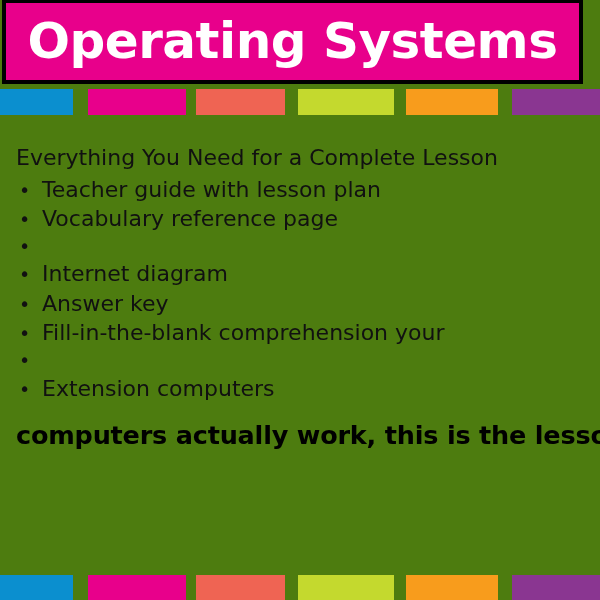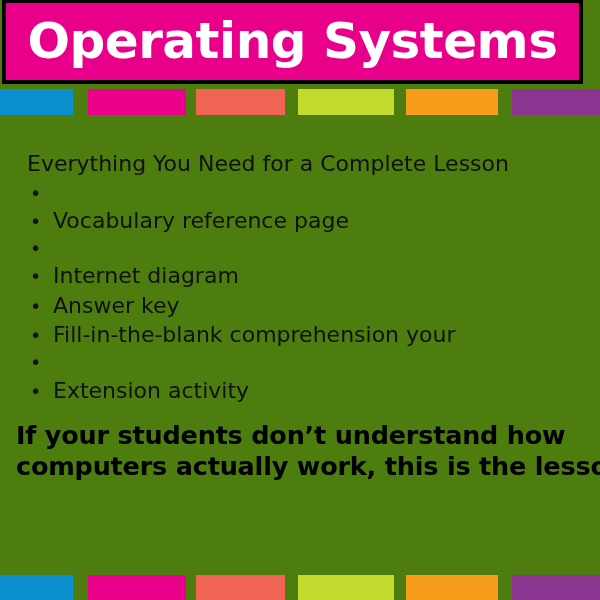--- a/index.html
+++ b/index.html
@@ -63,23 +63,22 @@
   .bar {
     position: absolute;
     top: 0;
     height: 100%;
   }
 
   
   .content {
     position: absolute;
     left: 16px;
-    top: 150px;
+    top: 144px;
     width: 570px;
-    margin-left: 11px;
   }
   .lead-line {
     font-family: "DejaVu Sans", sans-serif;
     font-size: 22px;
     color: #111111;
     line-height: 1.30;
     margin: 0 0 2px 0;
     white-space: nowrap;
   }
   ul.feature-list {
@@ -144,20 +143,21 @@
     <div class="bar" style="left: 298px; width: 96px; background: rgb(196, 217, 46);"></div>
     <div class="bar" style="left: 406px; width: 92px; background: rgb(248, 156, 28);"></div>
     <div class="bar" style="left: 512px; width: 88px; background: rgb(138, 54, 145);"></div>
   </div>
 
   <div class="content">
     <p class="lead-line">Everything You Need for a Complete Lesson</p>
     <ul class="feature-list">
       <li>
         <span class="bullet-dot">•</span>
+        <span class="item-text">Teacher guide with lesson plan</span>
       </li>
       <li>
         <span class="bullet-dot">•</span>
         <span class="item-text">Vocabulary reference page</span>
       </li>
       <li>
         <span class="bullet-dot">•</span>
       </li>
       <li>
         <span class="bullet-dot">•</span>
@@ -169,27 +169,26 @@
       </li>
       <li>
         <span class="bullet-dot">•</span>
         <span class="item-text">Fill-in-the-blank comprehension your</span>
       </li>
       <li>
         <span class="bullet-dot">•</span>
       </li>
       <li>
         <span class="bullet-dot">•</span>
-        <span class="item-text">Extension activity</span>
+        <span class="item-text">Extension computers</span>
       </li>
     </ul>
   </div>
 
   <div class="closing">
-    <span class="cl-line">If your students don’t understand how</span>
     <span class="cl-line">computers actually work, this is the lesson</span>
   </div>
 
   <div class="bar-strip bottom">
     <div class="bar" style="left: 0px; width: 73px; background: rgb(11, 143, 207);"></div>
     <div class="bar" style="left: 88px; width: 98px; background: rgb(232, 0, 139);"></div>
     <div class="bar" style="left: 196px; width: 89px; background: rgb(239, 100, 83);"></div>
     <div class="bar" style="left: 298px; width: 96px; background: rgb(196, 217, 46);"></div>
     <div class="bar" style="left: 406px; width: 92px; background: rgb(248, 156, 28);"></div>
     <div class="bar" style="left: 512px; width: 88px; background: rgb(138, 54, 145);"></div>

